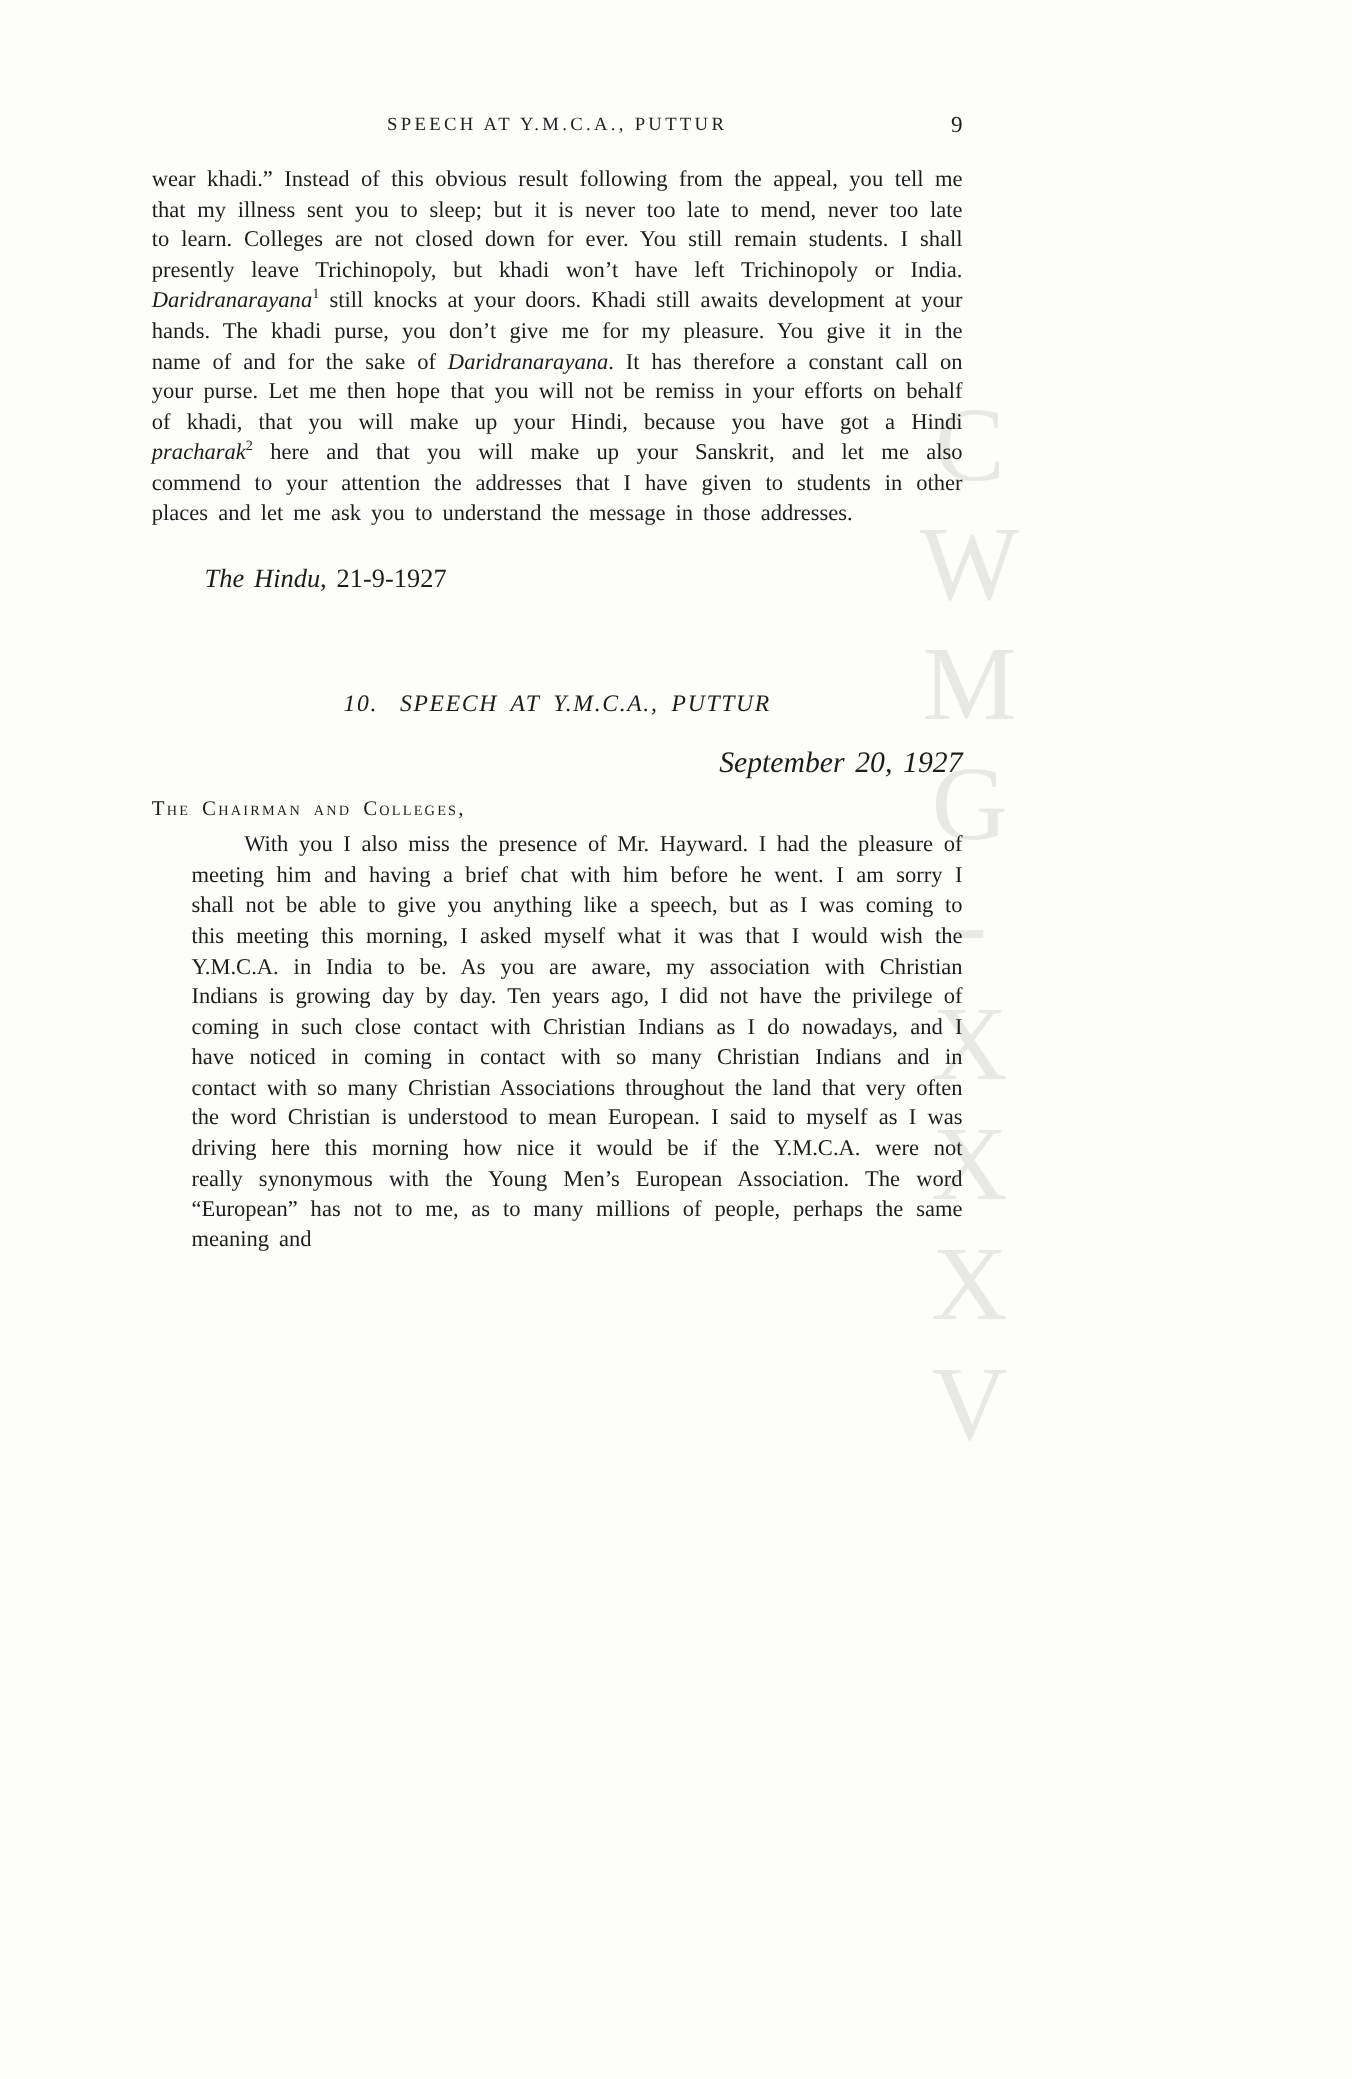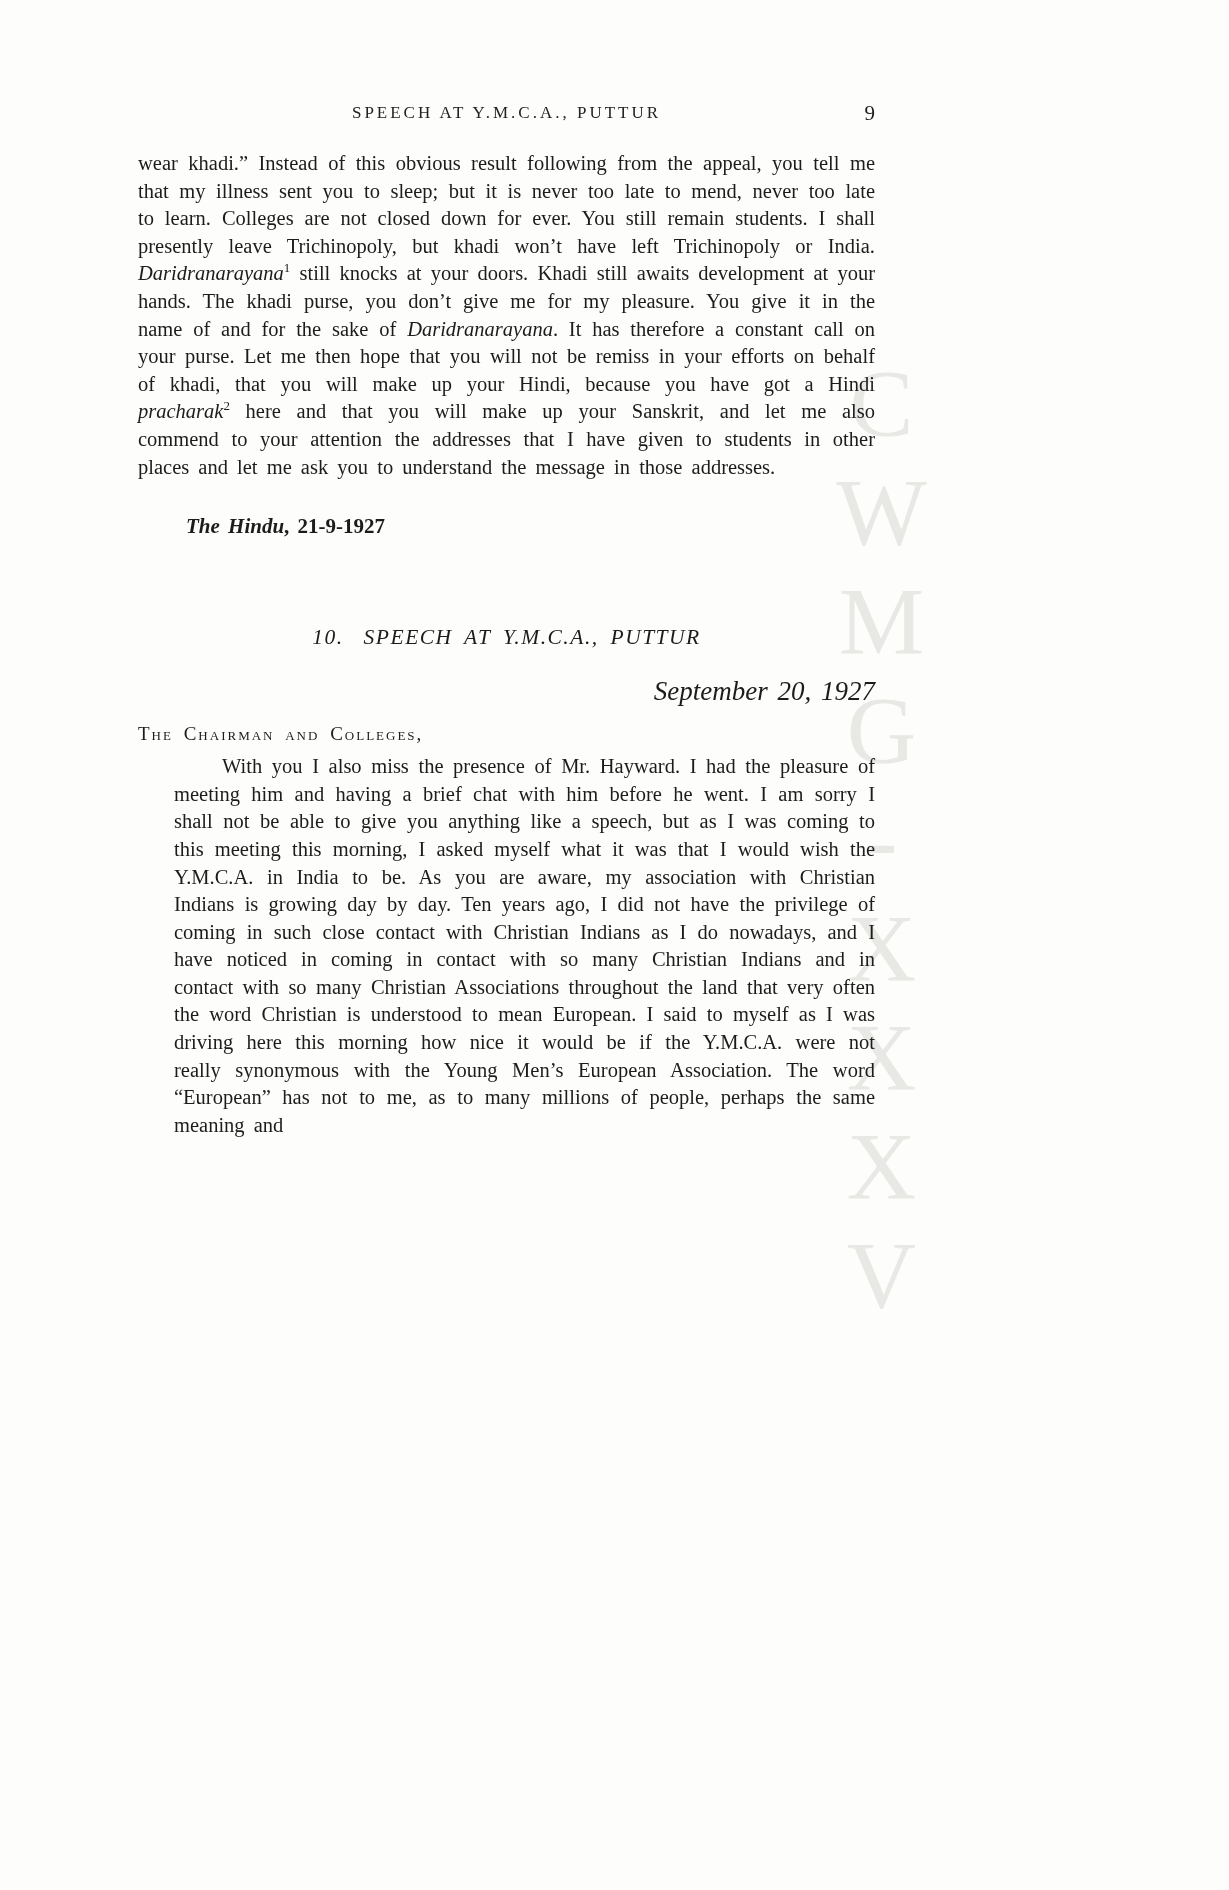--- a/index.html
+++ b/index.html
@@ -64,23 +64,22 @@
   .para2{margin-top:8px;}
   .indent{text-indent:48px;margin-left:36px;}
   .body-text sup, .footnote sup{
     font-size:13px;
     line-height:0;
     vertical-align:super;
   }
   .source-line{
     margin:33px 0 16px 0;
     padding-left:48px;
-    font-size:21px;
+    font-size:24px;
     word-spacing:3px;
-    font-weight:bold;
   }
   .section-heading{
     margin:86px 0 0 0;
     text-align:center;
     font-size:21.5px;
     font-weight:normal;
     font-style:italic;
     letter-spacing:1.5px;
     word-spacing:5px;
   }

